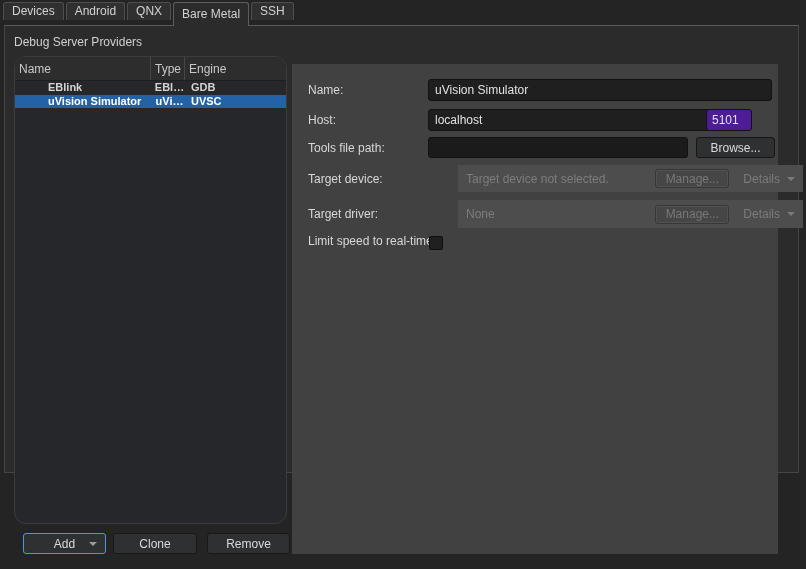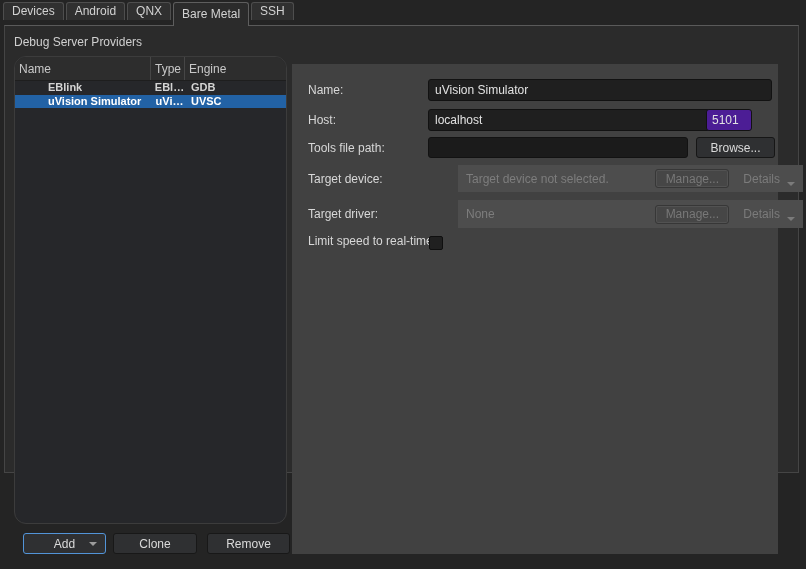--- a/index.html
+++ b/index.html
@@ -118,21 +118,21 @@
   .group-text { flex:1; white-space:nowrap; overflow:hidden; }
   .btn-manage {
     width:74px; height:19px; margin-right:14px;
     background:#464646; border:1px solid #373737; border-radius:3px;
     box-shadow: inset 0 0 0 1px #525252;
     color:#787878; font-family:inherit; font-size:12px; cursor:default;
   }
   .btn-details {
     background:transparent; border:none; color:#7b7b7b;
     font-family:inherit; font-size:12px; display:inline-flex;
-    align-items:flex-end; gap:7px; padding:0; cursor:default;
+    align-items:center; gap:7px; padding:0; cursor:default;
   }
   .chev { width:0; height:0; border-left:4px solid transparent; border-right:4px solid transparent; border-top:4px solid #7b7b7b; }
 
   .checkbox {
     position:absolute; left:137px; top:172px; width:14px; height:14px;
     background:#202020; border:1px solid #0f0f0f; border-radius:2px; cursor:default;
   }
   .lbl-name   { top:19px; }
   .lbl-host   { top:49px; }
   .lbl-tools  { top:77px; }

